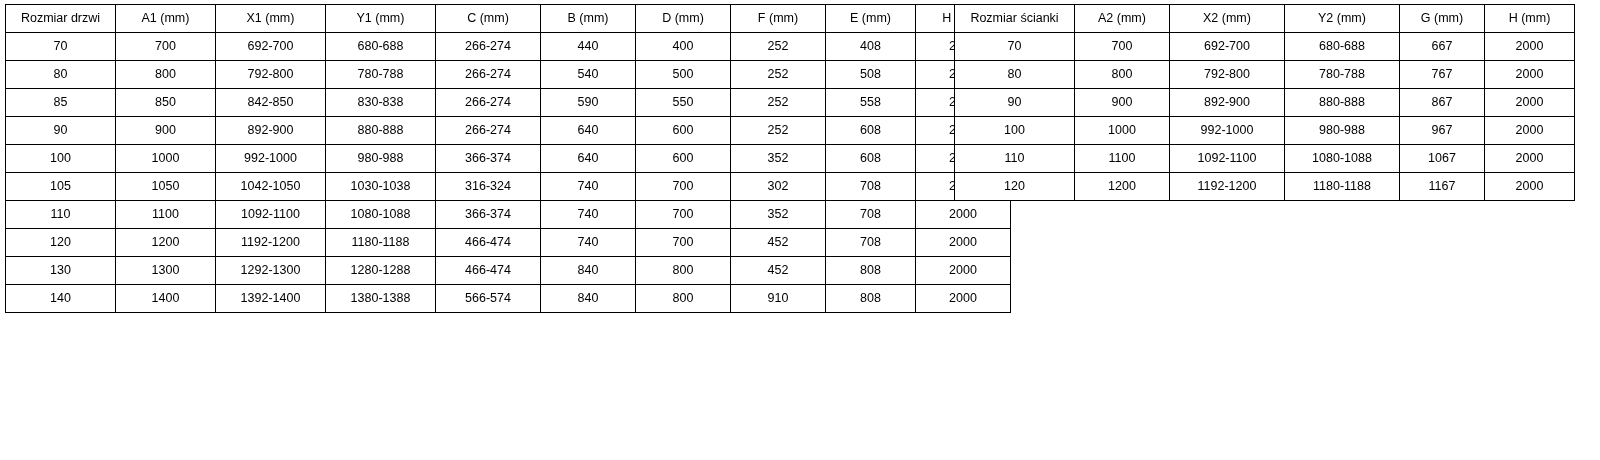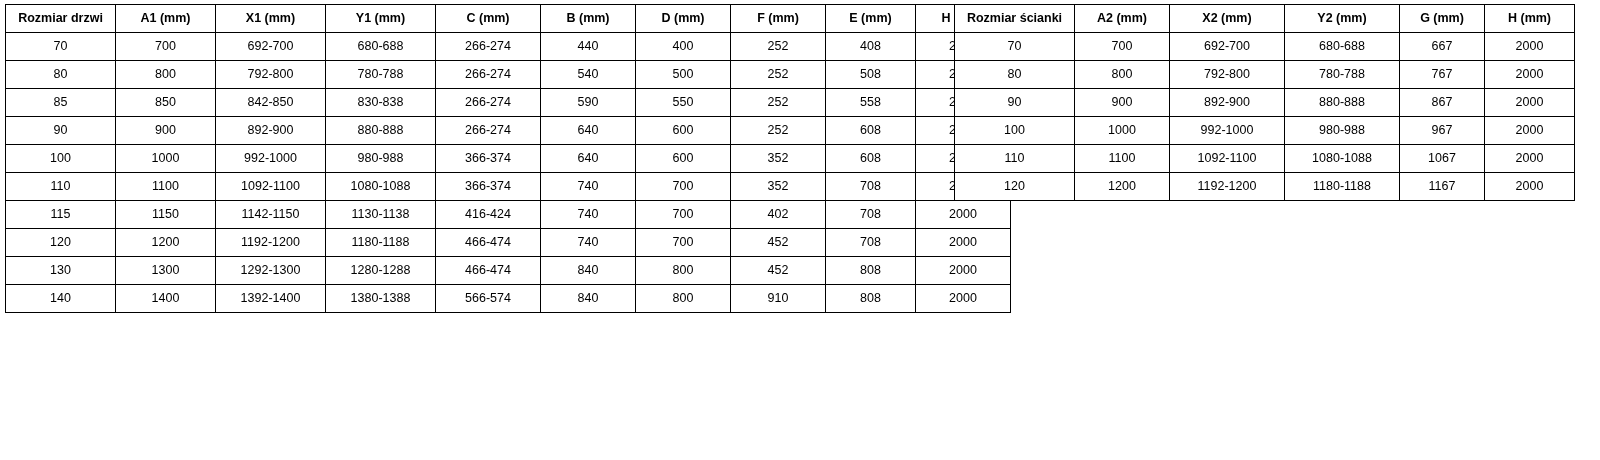--- a/index.html
+++ b/index.html
@@ -37,21 +37,21 @@
     text-align: center;
     vertical-align: middle;
     font-size: 12.5px;
     line-height: 1.1;
     height: 28px;
     padding: 0 4px;
     box-sizing: border-box;
     white-space: nowrap;
   }
   table.spec th {
-    font-weight: bold;
+    font-weight: normal;
     text-align: center;
   }
   table.spec td {
     font-weight: normal;
   }
 
   
   #doors-table col.c0 { width: 110px; }
   #doors-table col.c1 { width: 100px; }
   #doors-table col.c2 { width: 110px; }
@@ -159,40 +159,40 @@
             <td>992-1000</td>
             <td>980-988</td>
             <td>366-374</td>
             <td>640</td>
             <td>600</td>
             <td>352</td>
             <td>608</td>
             <td>2000</td>
           </tr>
           <tr>
+            <td>105</td>
+            <td>1050</td>
+            <td>1042-1050</td>
+            <td>1030-1038</td>
+            <td>316-324</td>
+            <td>740</td>
+            <td>700</td>
+            <td>302</td>
+            <td>708</td>
+            <td>2000</td>
+          </tr>
+          <tr>
             <td>110</td>
             <td>1100</td>
             <td>1092-1100</td>
             <td>1080-1088</td>
             <td>366-374</td>
             <td>740</td>
             <td>700</td>
             <td>352</td>
-            <td>708</td>
-            <td>2000</td>
-          </tr>
-          <tr>
-            <td>115</td>
-            <td>1150</td>
-            <td>1142-1150</td>
-            <td>1130-1138</td>
-            <td>416-424</td>
-            <td>740</td>
-            <td>700</td>
-            <td>402</td>
             <td>708</td>
             <td>2000</td>
           </tr>
           <tr>
             <td>120</td>
             <td>1200</td>
             <td>1192-1200</td>
             <td>1180-1188</td>
             <td>466-474</td>
             <td>740</td>

